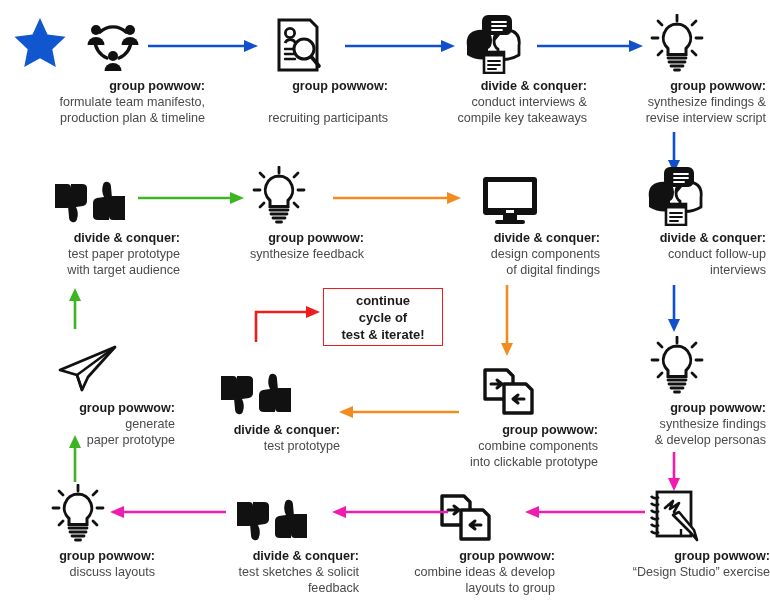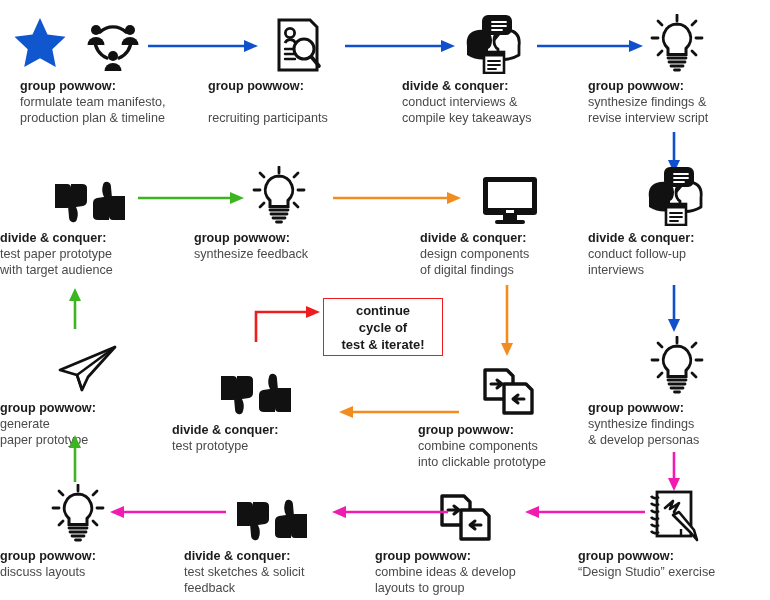--- a/index.html
+++ b/index.html
@@ -2,21 +2,21 @@
 <html><head>
 <meta charset="utf-8">
 <style>
   html,body{margin:0;padding:0;}
   body{
     width:770px;height:600px;background:#ffffff;
     font-family:"Liberation Sans","DejaVu Sans",sans-serif;
     position:relative;overflow:hidden;
   }
   #canvas{position:absolute;inset:0;}
-  .node{position:absolute;text-align:left;}
+  .node{position:absolute;text-align:right;}
   .node .icon{height:66px;display:flex;align-items:flex-end;justify-content:center;}
   .node .icon svg{display:block;}
   .cap{font-size:12.6px;line-height:16.2px;color:#4a4a4a;margin-top:4px;}
   .cap .hd{display:block;font-weight:bold;color:#1b1b1b;}
   .arrow{position:absolute;}
   .cyclebox{
     position:absolute;border:1.6px solid #ee1c1c;background:#ffffff;
     box-sizing:border-box;display:flex;align-items:center;justify-content:center;
   }
   .cyclebox .txt{font-size:13px;line-height:17px;font-weight:bold;color:#1b1b1b;text-align:center;}
@@ -339,21 +339,21 @@
         </g>
       </svg>
     </div>
     <div class="cap">
       <span class="hd">group powwow:</span>
       <span>synthesize findings</span><br>
       <span>&amp; develop personas</span>
     </div>
   </div>
 
-  <div class="cyclebox" style="left:323px;top:298px;width:120px;height:58px;">
+  <div class="cyclebox" style="left:323px;top:288px;width:120px;height:58px;">
     <div class="txt">
       <span>continue</span><br>
       <span>cycle of</span><br>
       <span>test &amp; iterate!</span>
     </div>
   </div>
 
   <div class="arrow" style="left:250px;top:302px;">
     <svg width="72" height="42">
       <path d="M6 40 L6 10 L56 10" fill="none" stroke="#ee1c1c" stroke-width="2.6"></path>

